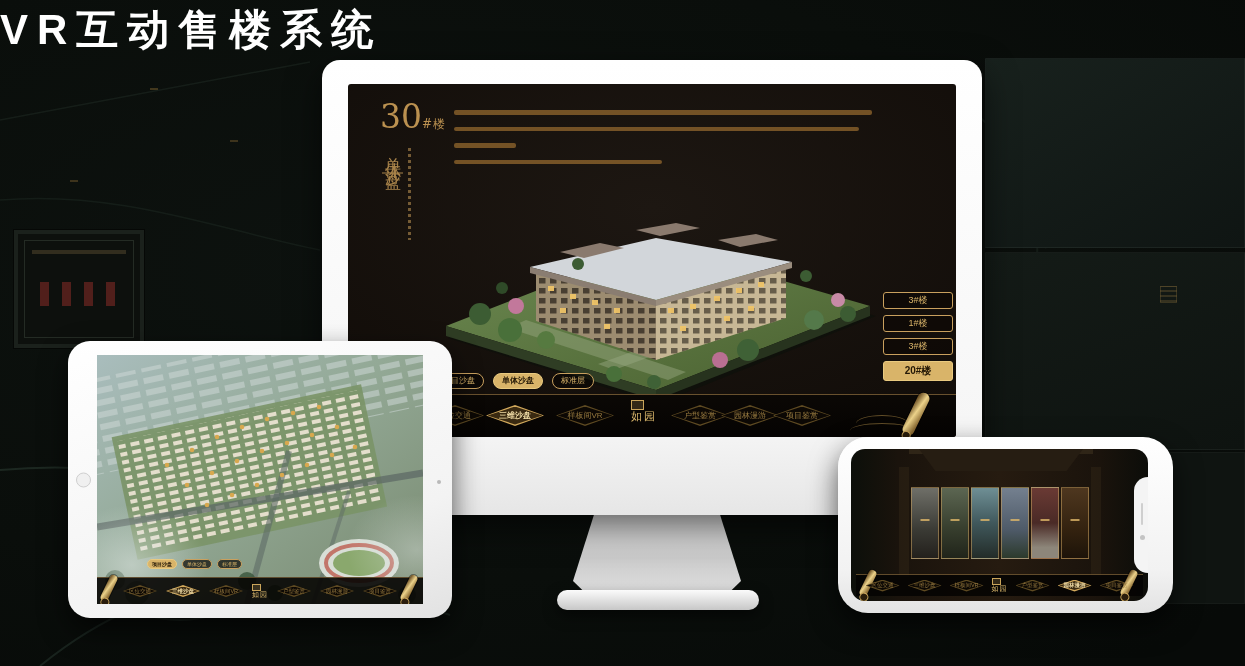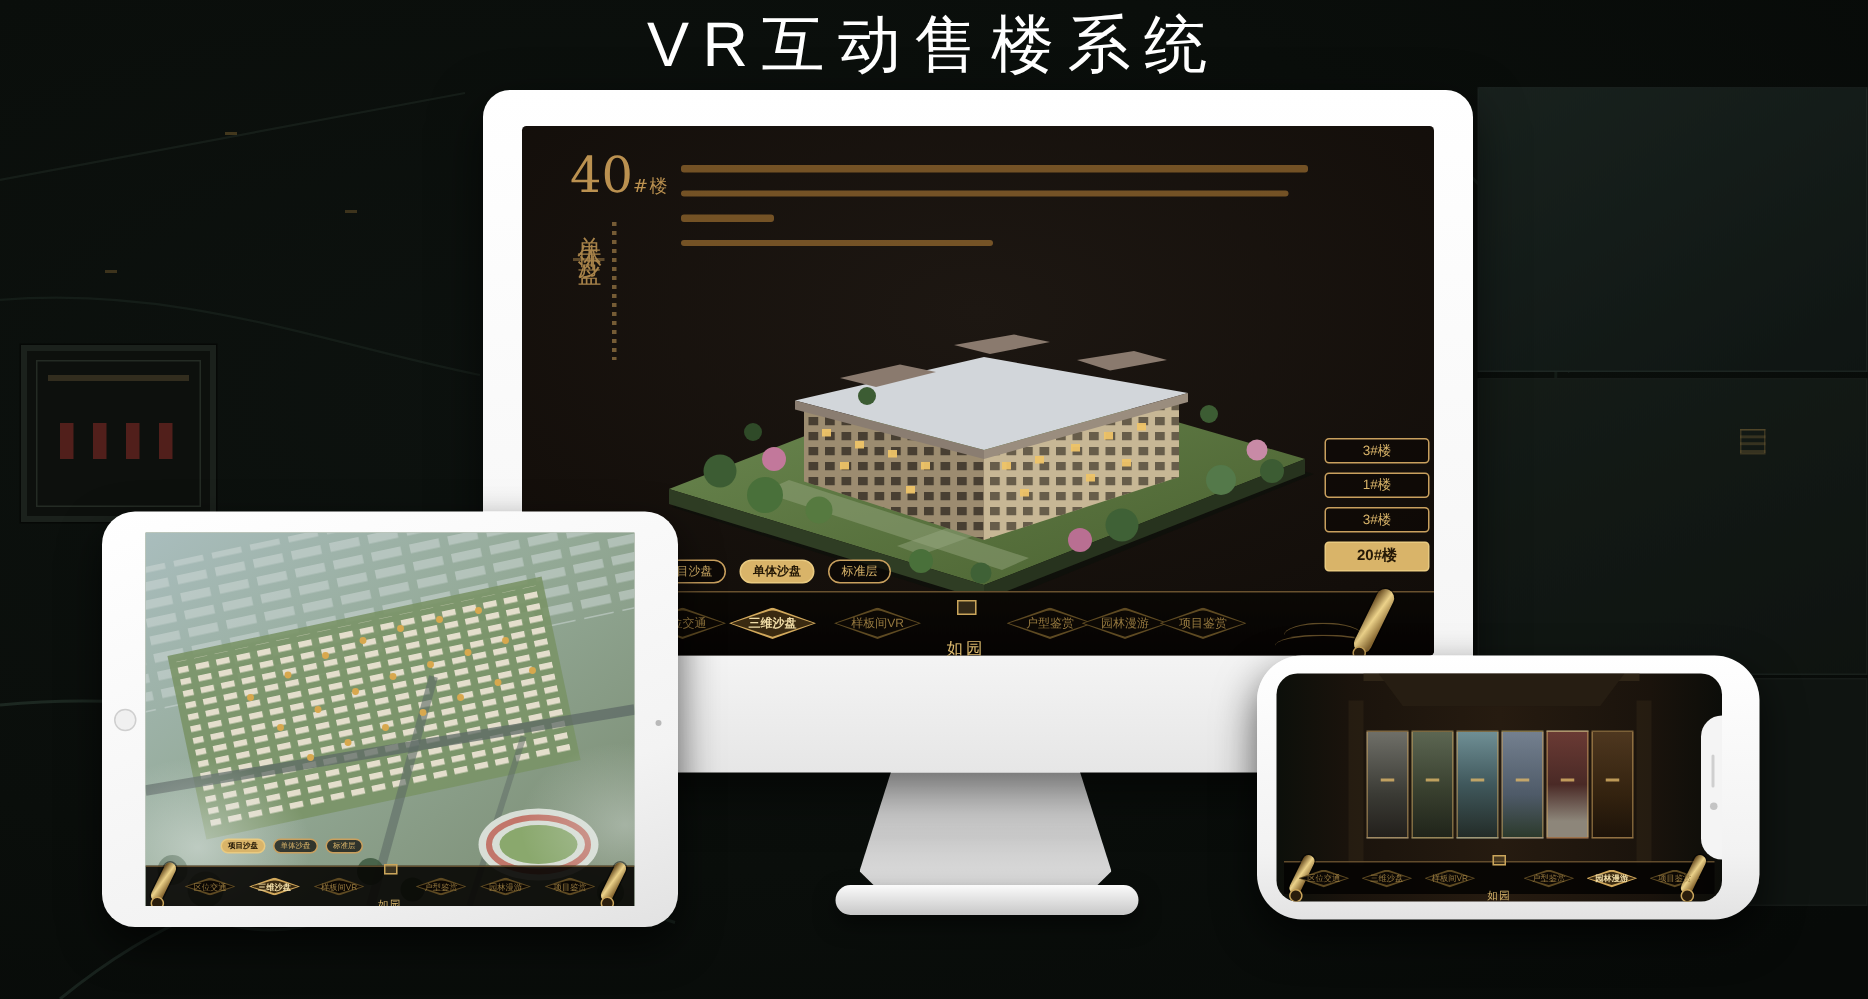--- a/index.html
+++ b/index.html
@@ -15,39 +15,39 @@
   #bgp3{left:985px;top:452px;width:258px;height:150px;background:#0f1411;}
   #bg-roads{position:absolute;inset:0;}
   .plaque{left:14px;top:230px;width:122px;height:110px;background:#0d100d;border:4px solid #1b211c;box-shadow:0 0 0 1px #060806;}
   .plaque .inner{position:absolute;inset:6px;border:1px solid #242b24;}
   .plaque .seal{position:absolute;width:9px;height:24px;background:rgba(150,45,42,.5);top:48px;}
   .plaque .hdr{position:absolute;top:16px;left:14px;right:14px;height:4px;background:rgba(180,150,90,.22);}
   .wm{position:absolute;width:15px;height:15px;border:1px solid rgba(170,135,70,.45);opacity:.6;
       background:repeating-linear-gradient(0deg,rgba(170,135,70,.4) 0 2px,transparent 2px 5px);}
 
   
-  #title{left:0;top:2px;width:100%;text-align:center;color:#fff;font-size:42px;font-weight:400;
+  #title{left:0;top:2px;width:100%;color:#fff;font-size:42px;font-weight:700;
     letter-spacing:9px;z-index:50;}
   #footnote{right:6px;bottom:2px;color:#ededed;font-size:15px;letter-spacing:2.5px;z-index:50;}
 
   
   .pill{border:1px solid #c9a05e;border-radius:9px;color:#d8b369;font-size:8px;line-height:1;
     padding:3px 8px;background:rgba(10,7,4,.7);white-space:nowrap;}
   .pill.on{background:#d9b469;color:#241806;border-color:#e9ca80;font-weight:700;}
   .pill-s{font-size:5px;padding:1.5px 4px;border-radius:5px;}
   .nv{position:relative;display:flex;align-items:center;justify-content:center;color:#96793f;}
   .nv::before{content:"";position:absolute;inset:0;clip-path:polygon(50% 0,100% 50%,50% 100%,0 50%);background:#5e4a22;}
   .nv::after{content:"";position:absolute;inset:1.5px;clip-path:polygon(50% 0,100% 50%,50% 100%,0 50%);background:#0c0804;}
   .nv span{position:relative;z-index:1;white-space:nowrap;}
   .nv.on::before{background:#d2a95c;}
   .nv.on::after{background:#3a2a11;}
   .nv.on span{color:#f0dca6;font-weight:700;}
   .nv-m{width:58px;height:21px;font-size:8px;}
   .nv-s{width:34px;height:12px;font-size:5.5px;}
-  .nvlogo{display:flex;flex-direction:column;align-items:center;line-height:1;gap:16px;}
+  .nvlogo{display:flex;flex-direction:column;align-items:flex-start;line-height:1;}
   .nvlogo .mk{width:11px;height:8px;border:1px solid #caa55b;background:rgba(202,165,91,.22);margin-bottom:1px;}
   .nvlogo .tx{font-family:"DejaVu Serif",serif;color:#dcb96d;font-size:11px;letter-spacing:2px;}
   .nvlogo-s .mk{width:7px;height:5px;}
   .nvlogo-s .tx{font-size:7px;letter-spacing:1px;}
   .scr{width:12px;height:46px;border-radius:6px;position:relative;
     background:linear-gradient(100deg,#6e5226 8%,#ecd28a 45%,#8a6a33 88%);
     transform:rotate(26deg);box-shadow:0 0 0 1px rgba(0,0,0,.45);}
   .scr::after{content:"";position:absolute;left:2px;bottom:-5px;width:7px;height:7px;border:1.5px solid #caa55b;
     border-radius:50%;background:#2a1d0c;}
   .scr-s{width:8px;height:28px;border-radius:4px;}
@@ -159,21 +159,21 @@
   <div class="wm" style="left:336px;top:94px;"></div>
   <div class="wm" style="left:1160px;top:286px;"></div>
 
   <div id="title" class="abs">VR互动售楼系统</div>
 
   <div id="mon-neck" class="abs"></div>
   <div id="mon-base" class="abs"></div>
   <div id="monitor" class="abs">
     <div id="mon-screen" class="abs">
 
-      <div id="mon-num" class="abs"><span>40</span><b>#楼</b></div>
+      <div id="mon-num" class="abs"><span>30</span><b>#楼</b></div>
       <div id="mon-vtitle" class="abs">单体沙盘</div>
       <div id="mon-vsub" class="abs"></div>
 
       <div id="mon-par" class="abs">
         <div class="par-line" style="width:418px;"></div>
         <div class="par-line" style="width:405px;"></div>
         <div class="par-line" style="width:62px;"></div>
         <div class="par-line" style="width:208px;"></div>
       </div>
 

